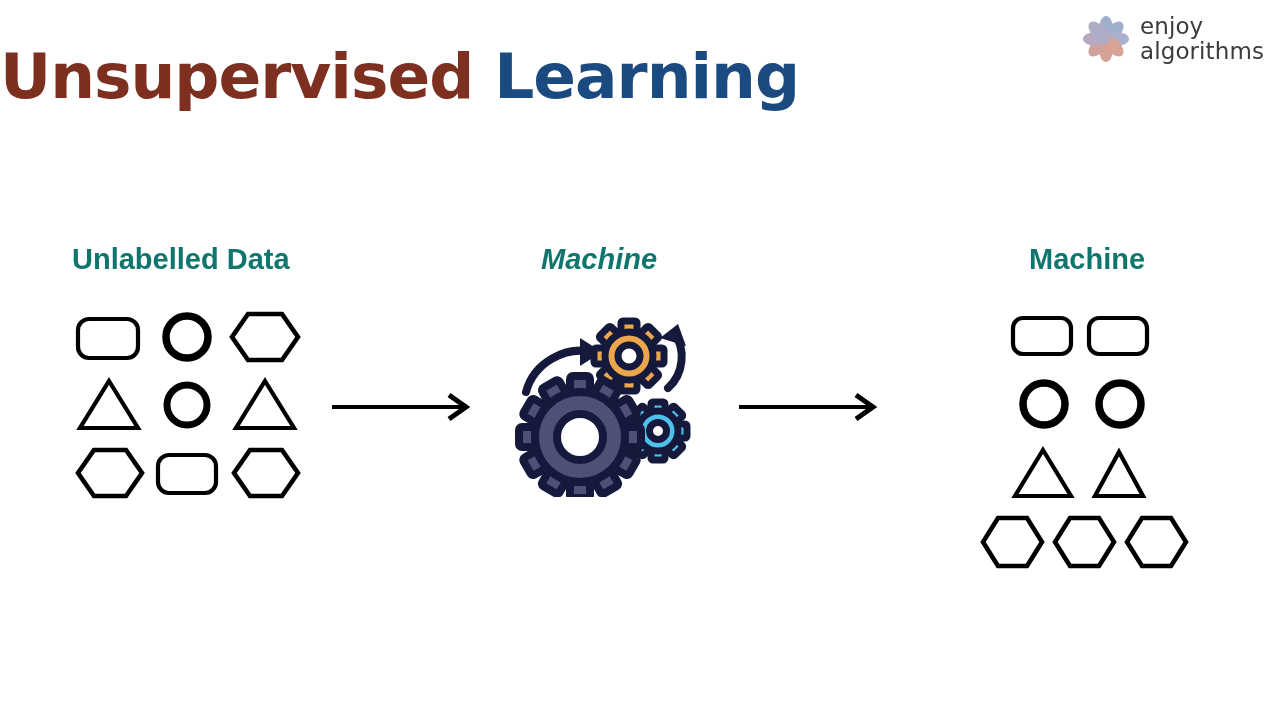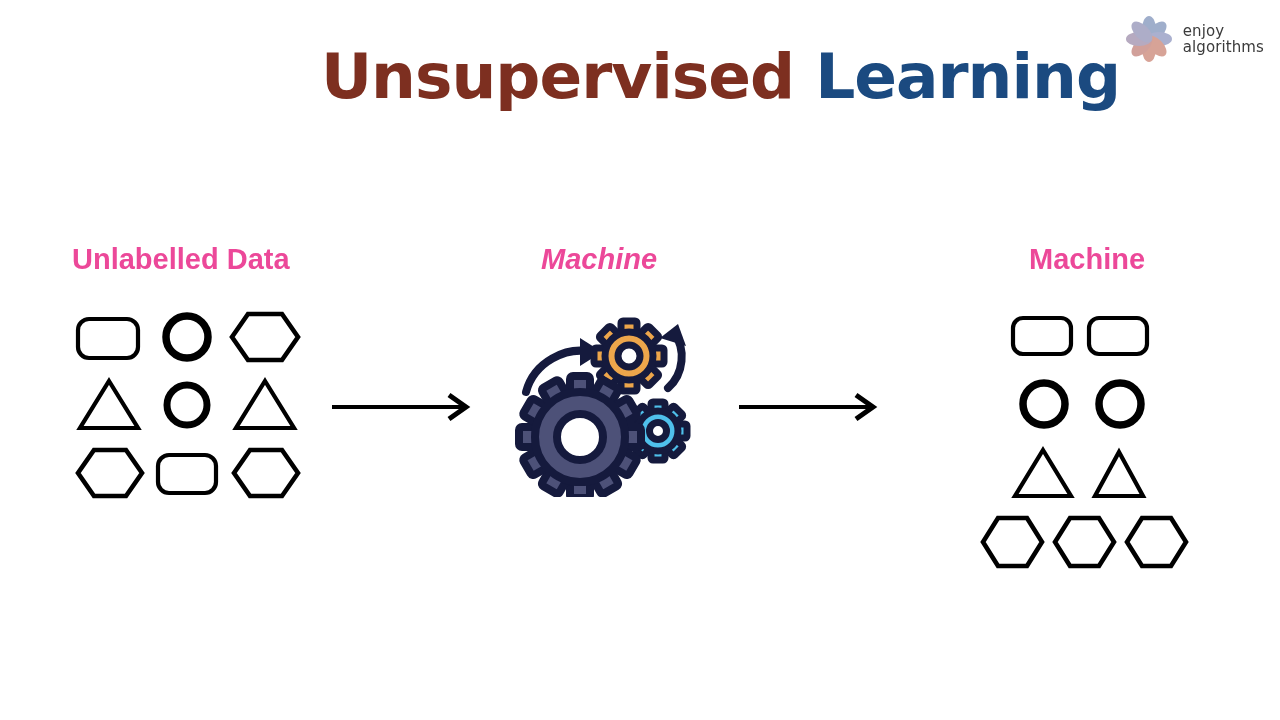--- a/index.html
+++ b/index.html
@@ -27,48 +27,48 @@
   }
   .brand-mark {
     width: 50px;
     height: 50px;
     flex: none;
   }
   .brand-text {
     display: flex;
     flex-direction: column;
     line-height: 1.07;
-    font-size: 15px;
+    font-size: 23px;
     color: #3b3b3b;
     font-family: "DejaVu Sans", sans-serif;
     letter-spacing: .1px;
   }
 
   
   .title {
     position: absolute;
     top: 40px;
     left: 0;
     width: 1120px;
-    text-align: right;
+    text-align: left;
     font-size: 63px;
     font-weight: bold;
     letter-spacing: -1px;
     white-space: nowrap;
     font-family: "DejaVu Sans", sans-serif;
   }
   .title .word-a { color: #7d2f20; }
   .title .word-b { color: #1b4a80; }
 
   
   .col-label {
     position: absolute;
     font-size: 29px;
     font-weight: bold;
-    color: #ec4899;
+    color: #0f766e;
     white-space: nowrap;
     font-family: "Liberation Sans", sans-serif;
     text-align: center;
   }
   #label-unlabelled { left: 72px;  top: 243px; }
   #label-machine    { left: 541px; top: 243px; font-style: italic; }
   #label-results    { left: 1029px; top: 243px; }
 
   
   .shape-grid { position: absolute; }

